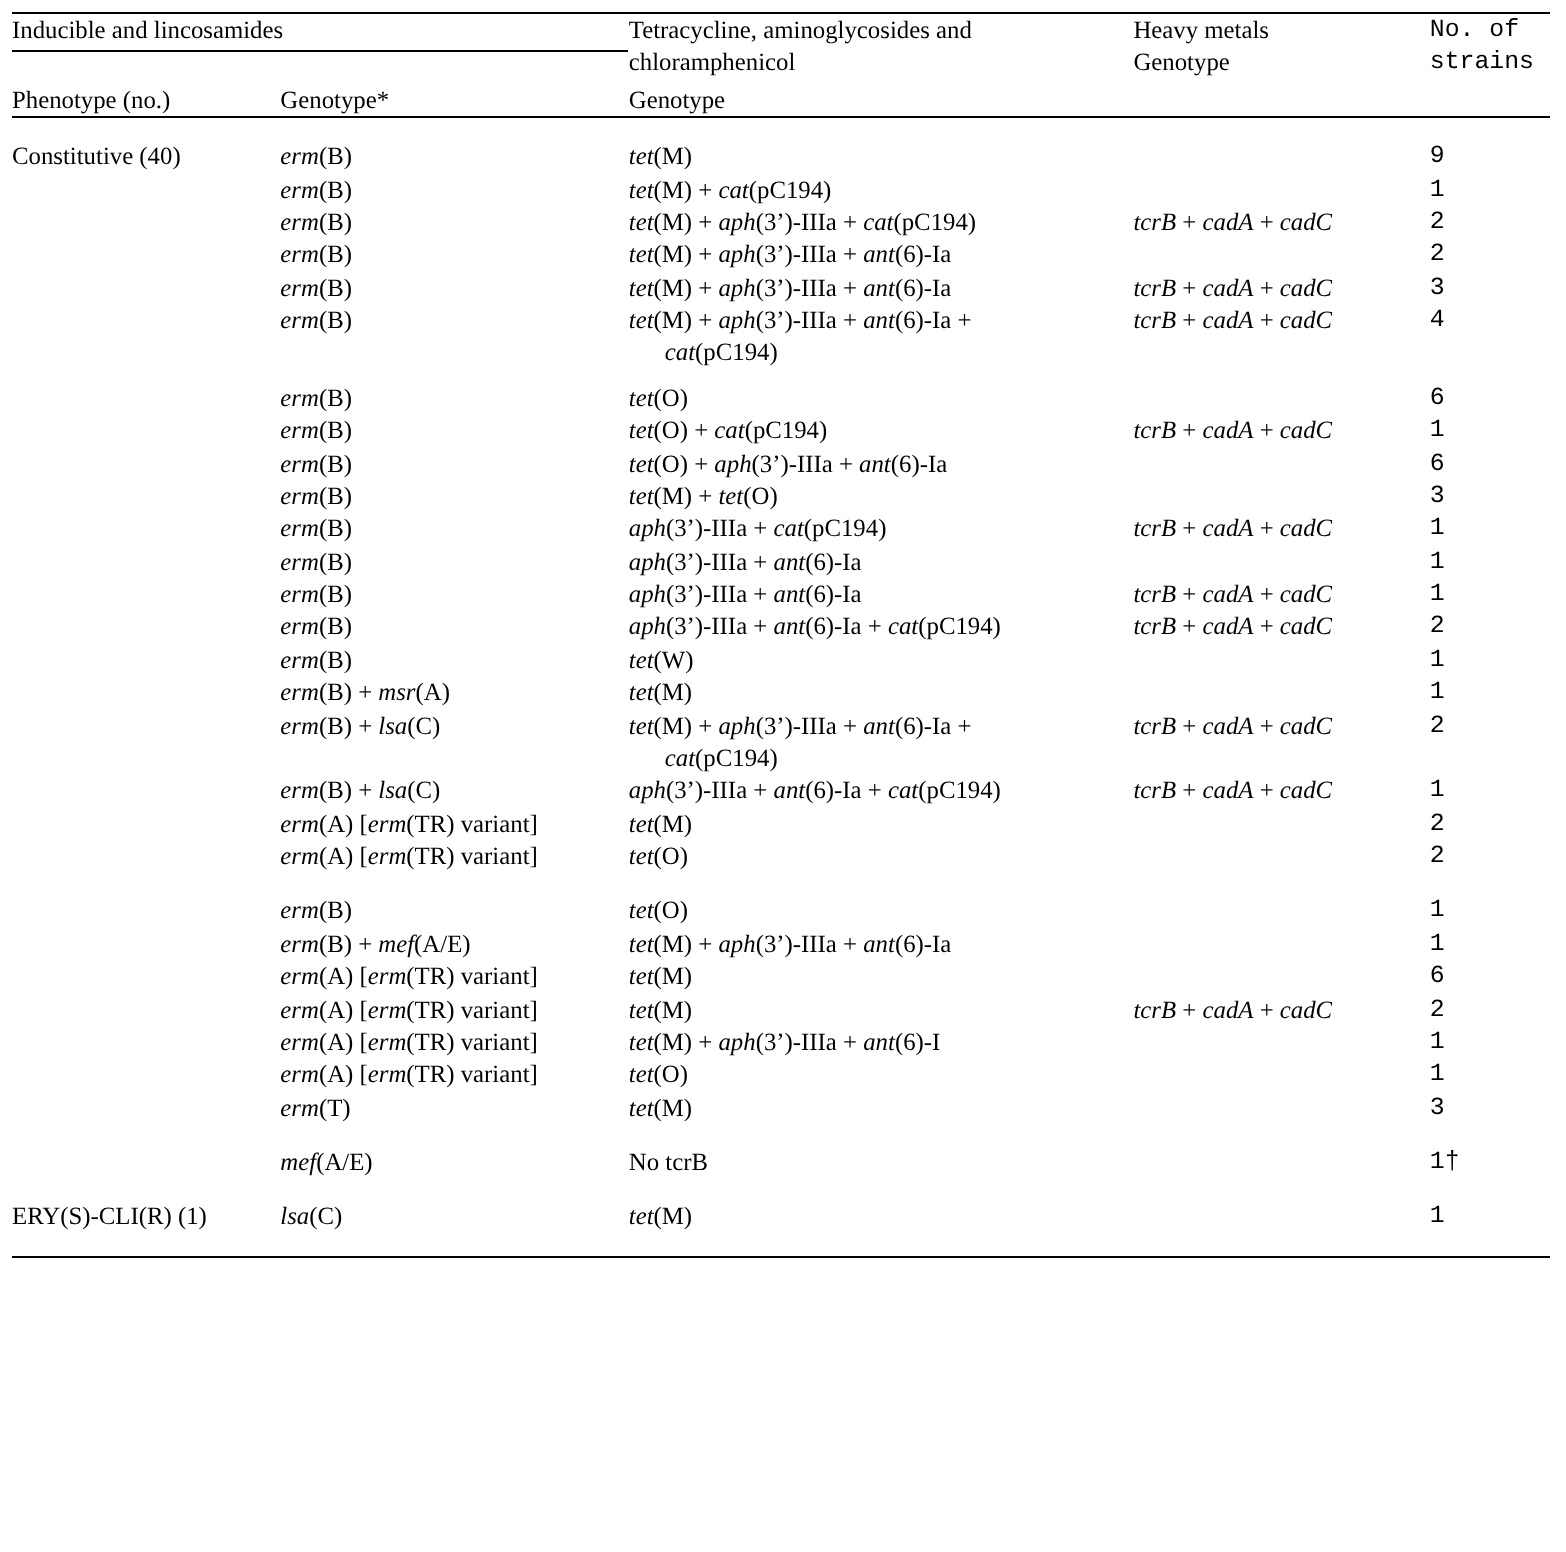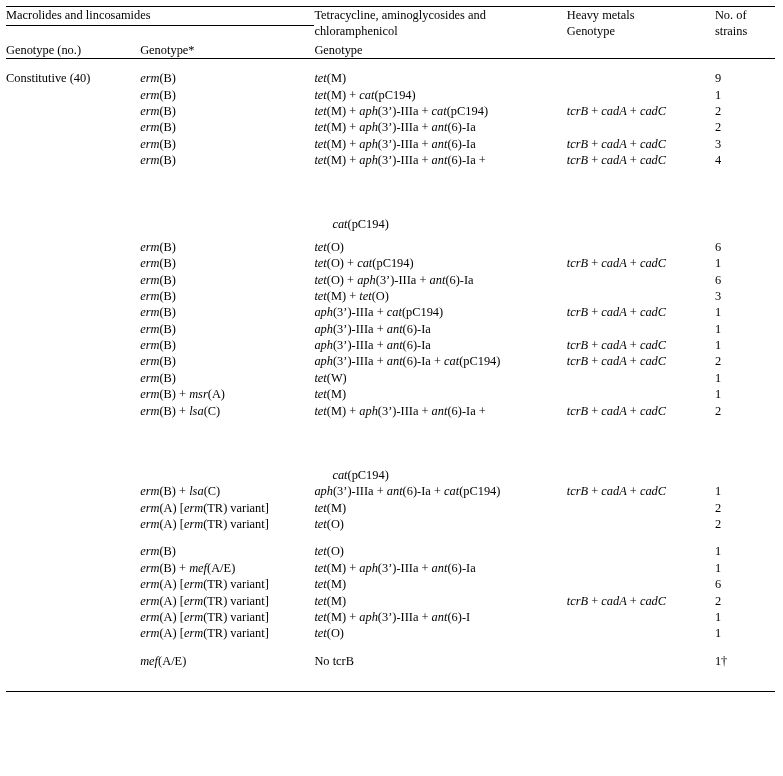--- a/index.html
+++ b/index.html
@@ -31,66 +31,66 @@
     vertical-align: top;
     padding: 0;
     text-align: left;
     font-weight: normal;
   }
   
   .c0 { width: 134px; padding-right: 4px; }
   .c1 { width: 174px; padding-right: 4px; font-family: Liberation Serif, serif; }
   .c2 { width: 252px; padding-right: 6px; }
   .c3 { width: 148px; padding-right: 6px; }
-  .c4 { width: 60px; }
+  .c4 { width: 60px; font-family: Liberation Mono, monospace; }
 
   .rule-top td { border-top: 1px solid #000; }
   .rule-bot td { border-bottom: 1px solid #000; }
 
   
   .hdr-group td { padding-top: 3px; padding-bottom: 1px; }
   .hdr-group .grp-span {
     display: block;
     padding-bottom: 2px;
   }
   .grp-underline {
     border-bottom: 1px solid #000;
   }
   .hdr-sub td { padding-bottom: 3px; }
 
   .spacer-row td { height: 11px; }
   .small-gap td { height: 6px; }
 
   .row td { padding-top: 0.5px; padding-bottom: 0.5px; }
 
-  .indent { display: inline-block; padding-left: 18px; margin-top: 48px; }
+  .indent { display: inline-block; padding-left: 18px; }
   .indent2 { display: inline-block; padding-left: 12px; }
 
   i { font-style: italic; }
 
   .sect-label { padding-top: 1px; }
 </style>
 </head>
 <body>
 
 <div class="page">
   <table class="tbl">
     <tbody id="tbl-body">
         <tr class="hdr-group rule-top">
           <td class="c0" colspan="2">
-            <span class="grp-span grp-underline">Macrolides and lincosamides</span>
+            <span class="grp-span grp-underline">Inducible and lincosamides</span>
           </td>
           <td class="c2">
             <span class="grp-span">Tetracycline, aminoglycosides and<br>chloramphenicol</span>
           </td>
           <td class="c3">Heavy metals<br>Genotype</td>
           <td class="c4">No. of<br>strains</td>
         </tr>
         <tr class="hdr-sub rule-bot">
-          <td class="c0">Genotype (no.)</td>
+          <td class="c0">Phenotype (no.)</td>
           <td class="c1">Genotype*</td>
           <td class="c2">Genotype</td>
           <td class="c3"></td>
           <td class="c4"></td>
         </tr>
         <tr class="spacer-row">
           <td colspan="5"></td>
         </tr>
         <tr class="row">
           <td class="c0 sect-label">Constitutive (40)</td>
@@ -273,32 +273,46 @@
           <td class="c3"></td>
           <td class="c4">1</td>
         </tr>
         <tr class="row">
           <td class="c0 sect-label"></td>
           <td class="c1"><i>erm</i>(A) [<i>erm</i>(TR) variant]</td>
           <td class="c2"><i>tet</i>(O)</td>
           <td class="c3"></td>
           <td class="c4">1</td>
         </tr>
+        <tr class="row">
+          <td class="c0 sect-label"></td>
+          <td class="c1"><i>erm</i>(T)</td>
+          <td class="c2"><i>tet</i>(M)</td>
+          <td class="c3"></td>
+          <td class="c4">3</td>
+        </tr>
         <tr class="spacer-row">
           <td colspan="5"></td>
         </tr>
         <tr class="row">
           <td class="c0 sect-label"></td>
           <td class="c1"><i>mef</i>(A/E)</td>
           <td class="c2">No tcrB</td>
           <td class="c3"></td>
           <td class="c4">1†</td>
         </tr>
         <tr class="spacer-row">
           <td colspan="5"></td>
+        </tr>
+        <tr class="row">
+          <td class="c0 sect-label">ERY(S)-CLI(R) (1)</td>
+          <td class="c1"><i>lsa</i>(C)</td>
+          <td class="c2"><i>tet</i>(M)</td>
+          <td class="c3"></td>
+          <td class="c4">1</td>
         </tr>
         <tr class="spacer-row">
           <td colspan="5"></td>
         </tr>
         <tr class="rule-top">
           <td colspan="5" style="height:0"></td>
         </tr>
       </tbody>
   </table>
 </div>

